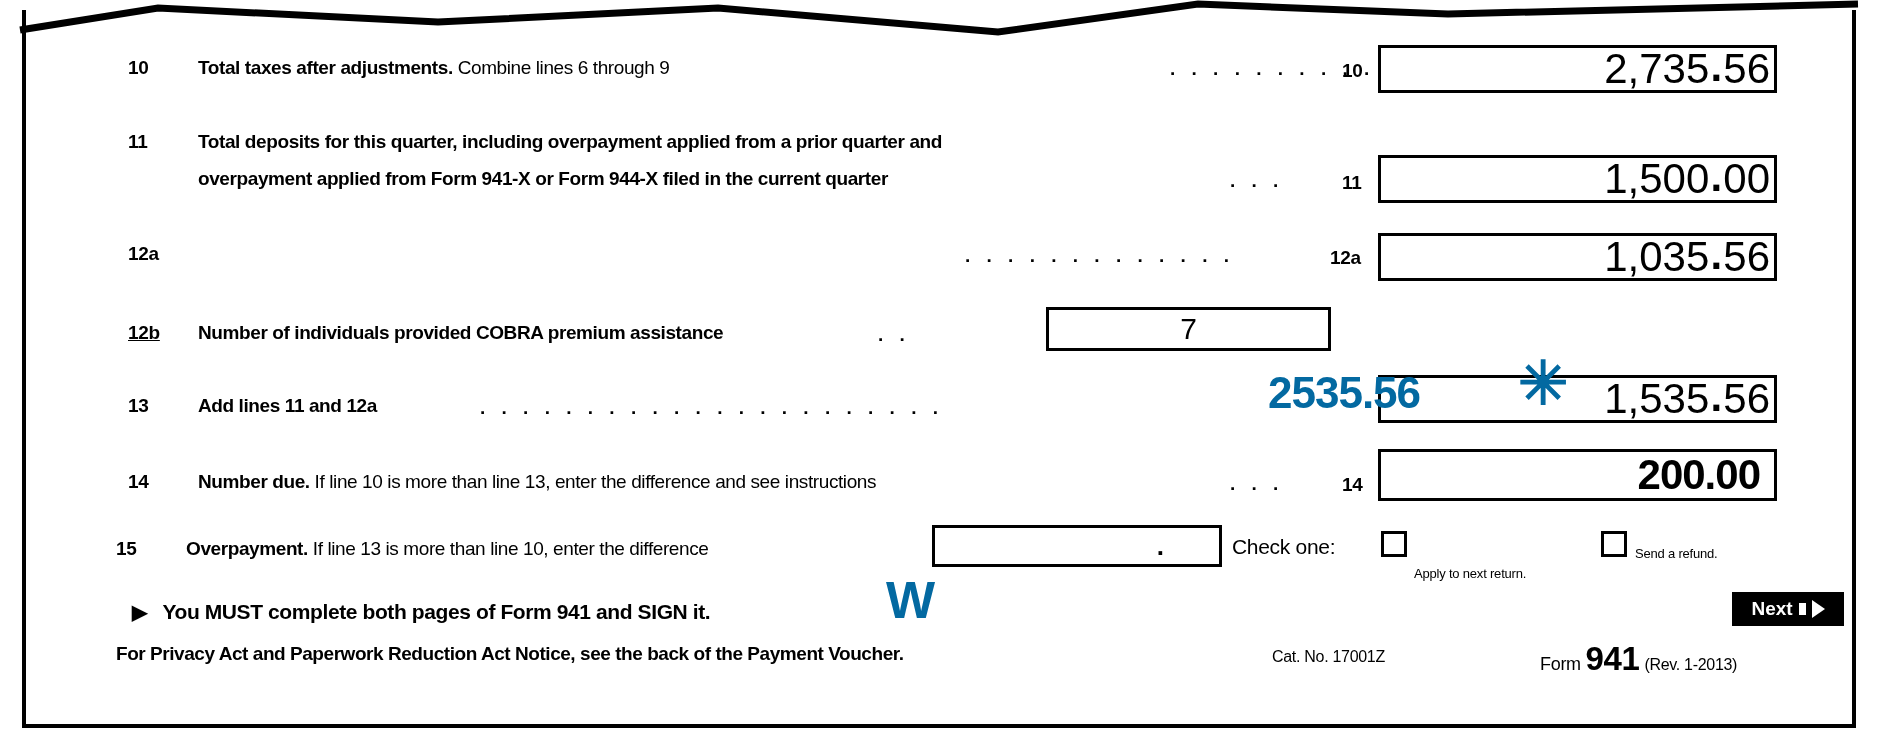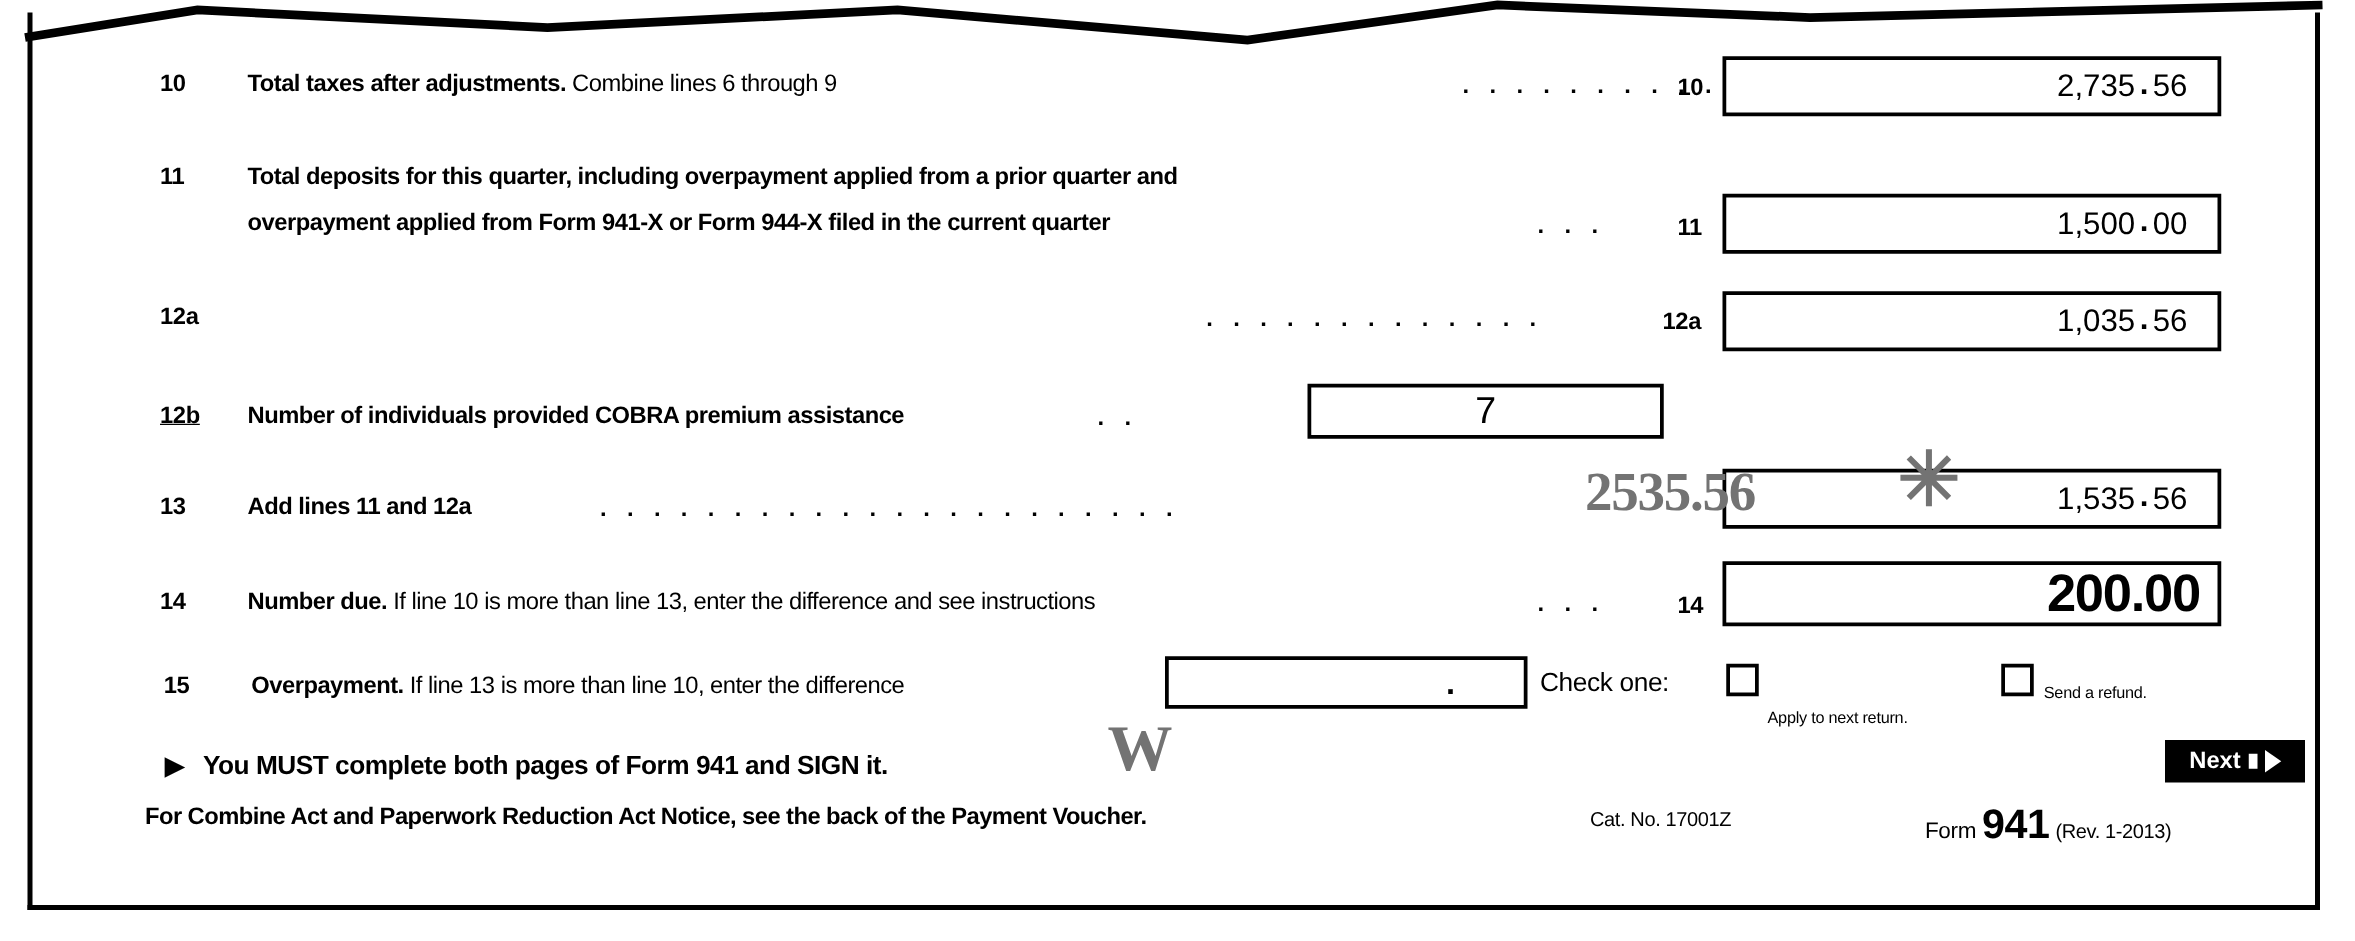--- a/index.html
+++ b/index.html
@@ -62,23 +62,23 @@
     font-size: 19px;
     letter-spacing: 5.5px;
     font-weight: bold;
   }
   .amount-box {
     position: absolute;
     border: 3px solid #000;
     box-sizing: border-box;
     background: #fff;
     text-align: right;
-    font-size: 25px;
+    font-size: 42px;
     letter-spacing: 0px;
-    padding-right: 24px;
+    padding-right: 4px;
     display: flex;
     align-items: center;
     justify-content: flex-end;
     font-family: "Liberation Sans", sans-serif;
   }
   .amount-box .dot {
     display: inline-block;
     width: 14px;
     text-align: center;
     font-weight: bold;
@@ -121,23 +121,23 @@
     letter-spacing: -0.2px;
   }
   .check-one {
     position: absolute;
     font-size: 21px;
     letter-spacing: -0.3px;
   }
   
   .ink {
     position: absolute;
-    font-family: Liberation Serif, serif;
-    font-weight: bold;
-    color: #737373;
+    font-family: Liberation Sans, sans-serif;
+    font-weight: bold;
+    color: #0369a1;
   }
   .ink-amount {
     font-size: 44px;
     letter-spacing: -1px;
   }
   .ink-star {
     font-size: 60px;
     line-height: 44px;
   }
   .ink-w {
@@ -275,40 +275,40 @@
     <div class="row" style="left:128px; top:471px;">
       <span class="num" style="width:70px;">14</span>
       <span class="label"><b>Number due.</b><span> If line 10 is more than line 13, enter the difference and see instructions</span></span>
     </div>
     <div class="leader" style="position:absolute; left:1230px; top:473px;">. . .</div>
     <div class="num" style="position:absolute; left:1342px; top:474px;">14</div>
     <div class="amount-box" style="left:1378px; top:449px; width:399px; height:52px; font-size:42px; font-weight:bold; letter-spacing:-1px; padding-right:14px;">
       <span>200.00</span>
     </div>
 
-    <div class="row" style="left:131px; top:538px;">
+    <div class="row" style="left:116px; top:538px;">
       <span class="num" style="width:70px;">15</span>
       <span class="label"><b>Overpayment.</b><span> If line 13 is more than line 10, enter the difference</span></span>
     </div>
     <div class="overpay-box" style="left:932px; top:525px; width:290px; height:42px;">
       <span>.</span>
     </div>
     <div class="check-one" style="left:1232px; top:535px;">Check one:</div>
     <div class="checkbox" style="left:1381px; top:531px;"></div>
     <div class="check-label" style="left:1414px; top:566px;">Apply to next return.</div>
     <div class="checkbox" style="left:1601px; top:531px;"></div>
     <div class="check-label" style="left:1635px; top:546px;">Send a refund.</div>
 
     <div class="must-line" style="left:132px; top:600px;">
       <span class="arrow-right">▶</span>
       <span style="margin-left:10px;">You MUST complete both pages of Form 941 and SIGN it.</span>
     </div>
     <div class="ink ink-w" style="left:886px; top:570px;">W</div>
 
-    <div class="privacy" style="left:116px; top:643px;">For Combine Act and Paperwork Reduction Act Notice, see the back of the Payment Voucher.</div>
+    <div class="privacy" style="left:116px; top:643px;">For Privacy Act and Paperwork Reduction Act Notice, see the back of the Payment Voucher.</div>
     <div class="catno" style="left:1272px; top:648px;">Cat. No. 17001Z</div>
     <div class="formno" style="left:1540px; top:640px;">
       <span>Form</span>
       <span class="big">941</span>
       <span class="rev">(Rev. 1-2013)</span>
     </div>
 
     <div class="next-btn">
       <span>Next</span>
       <span class="sq"></span>

